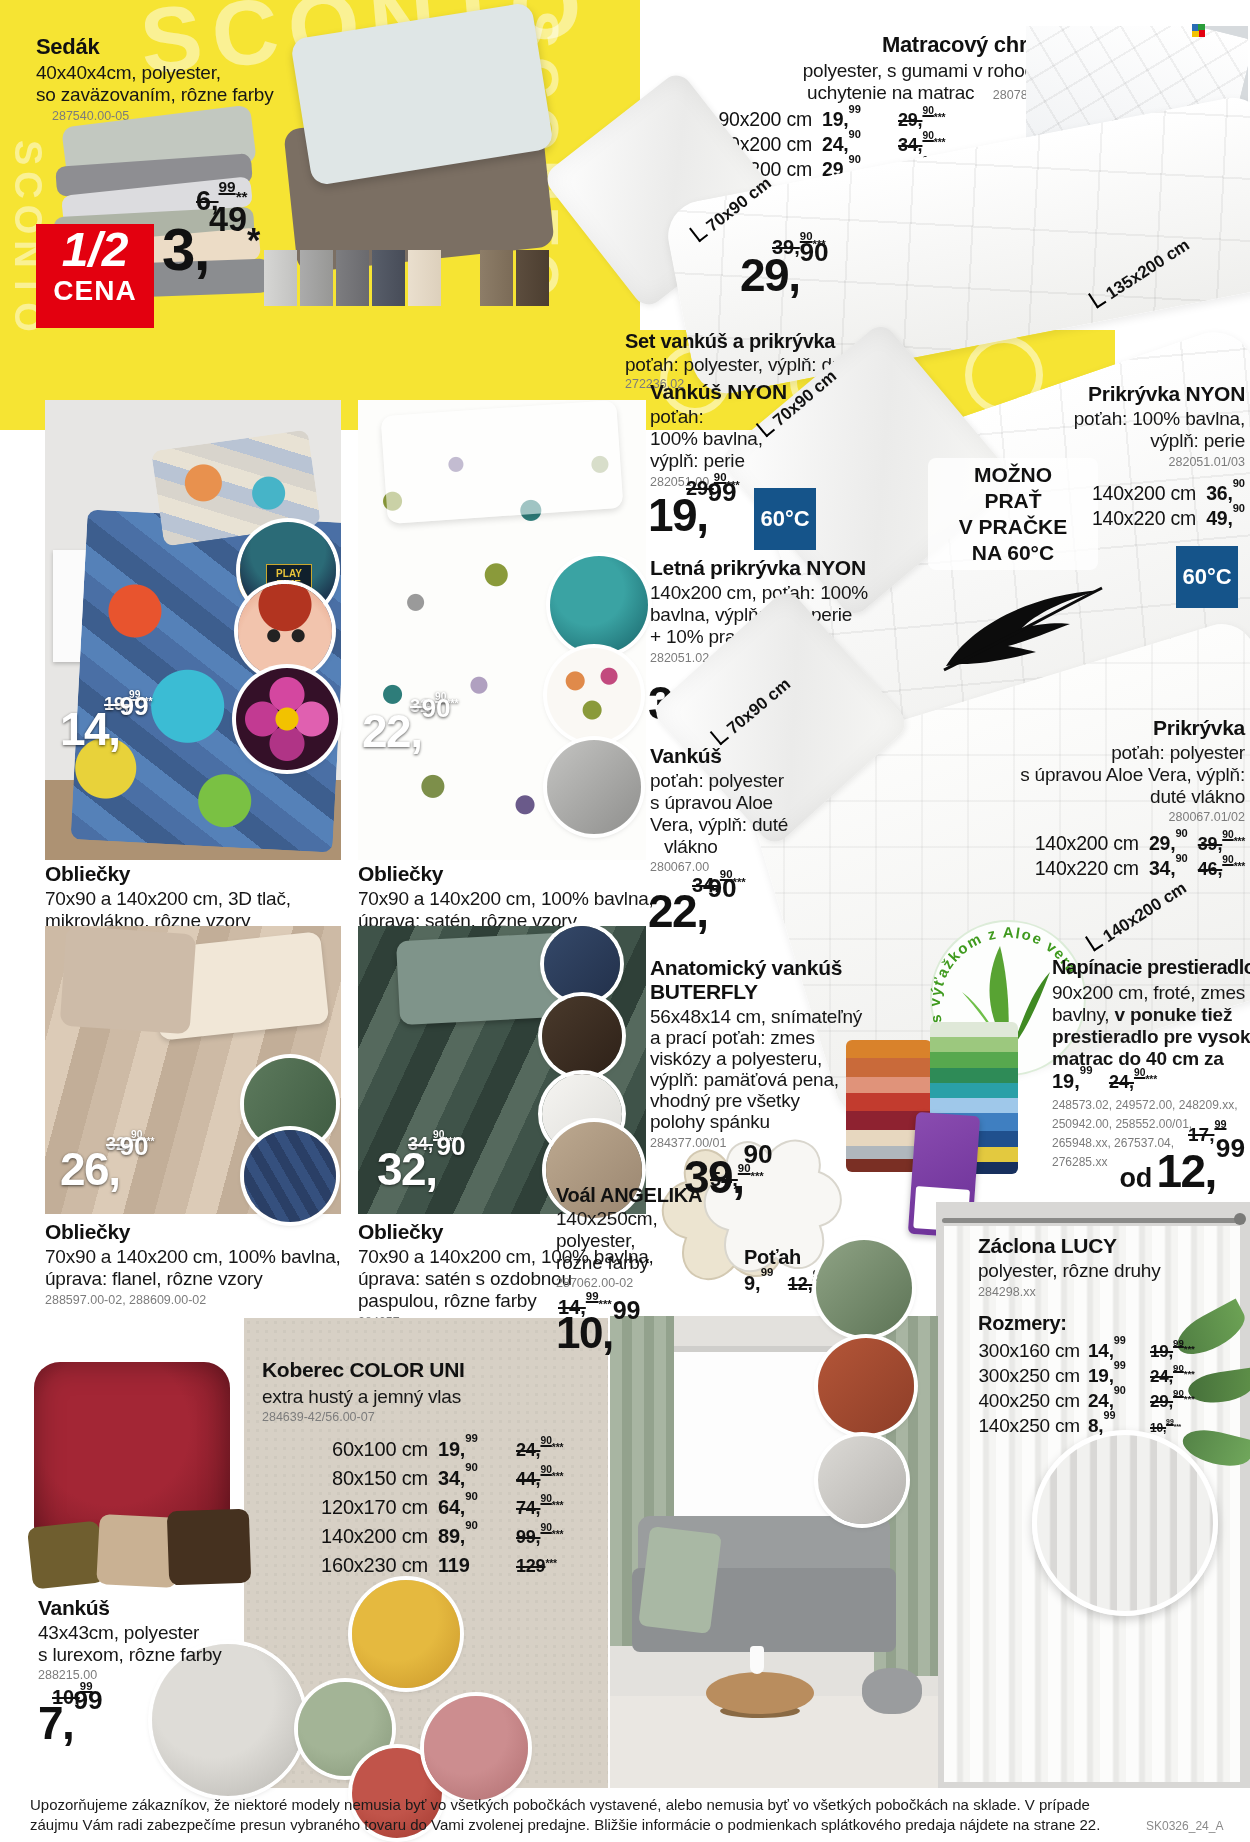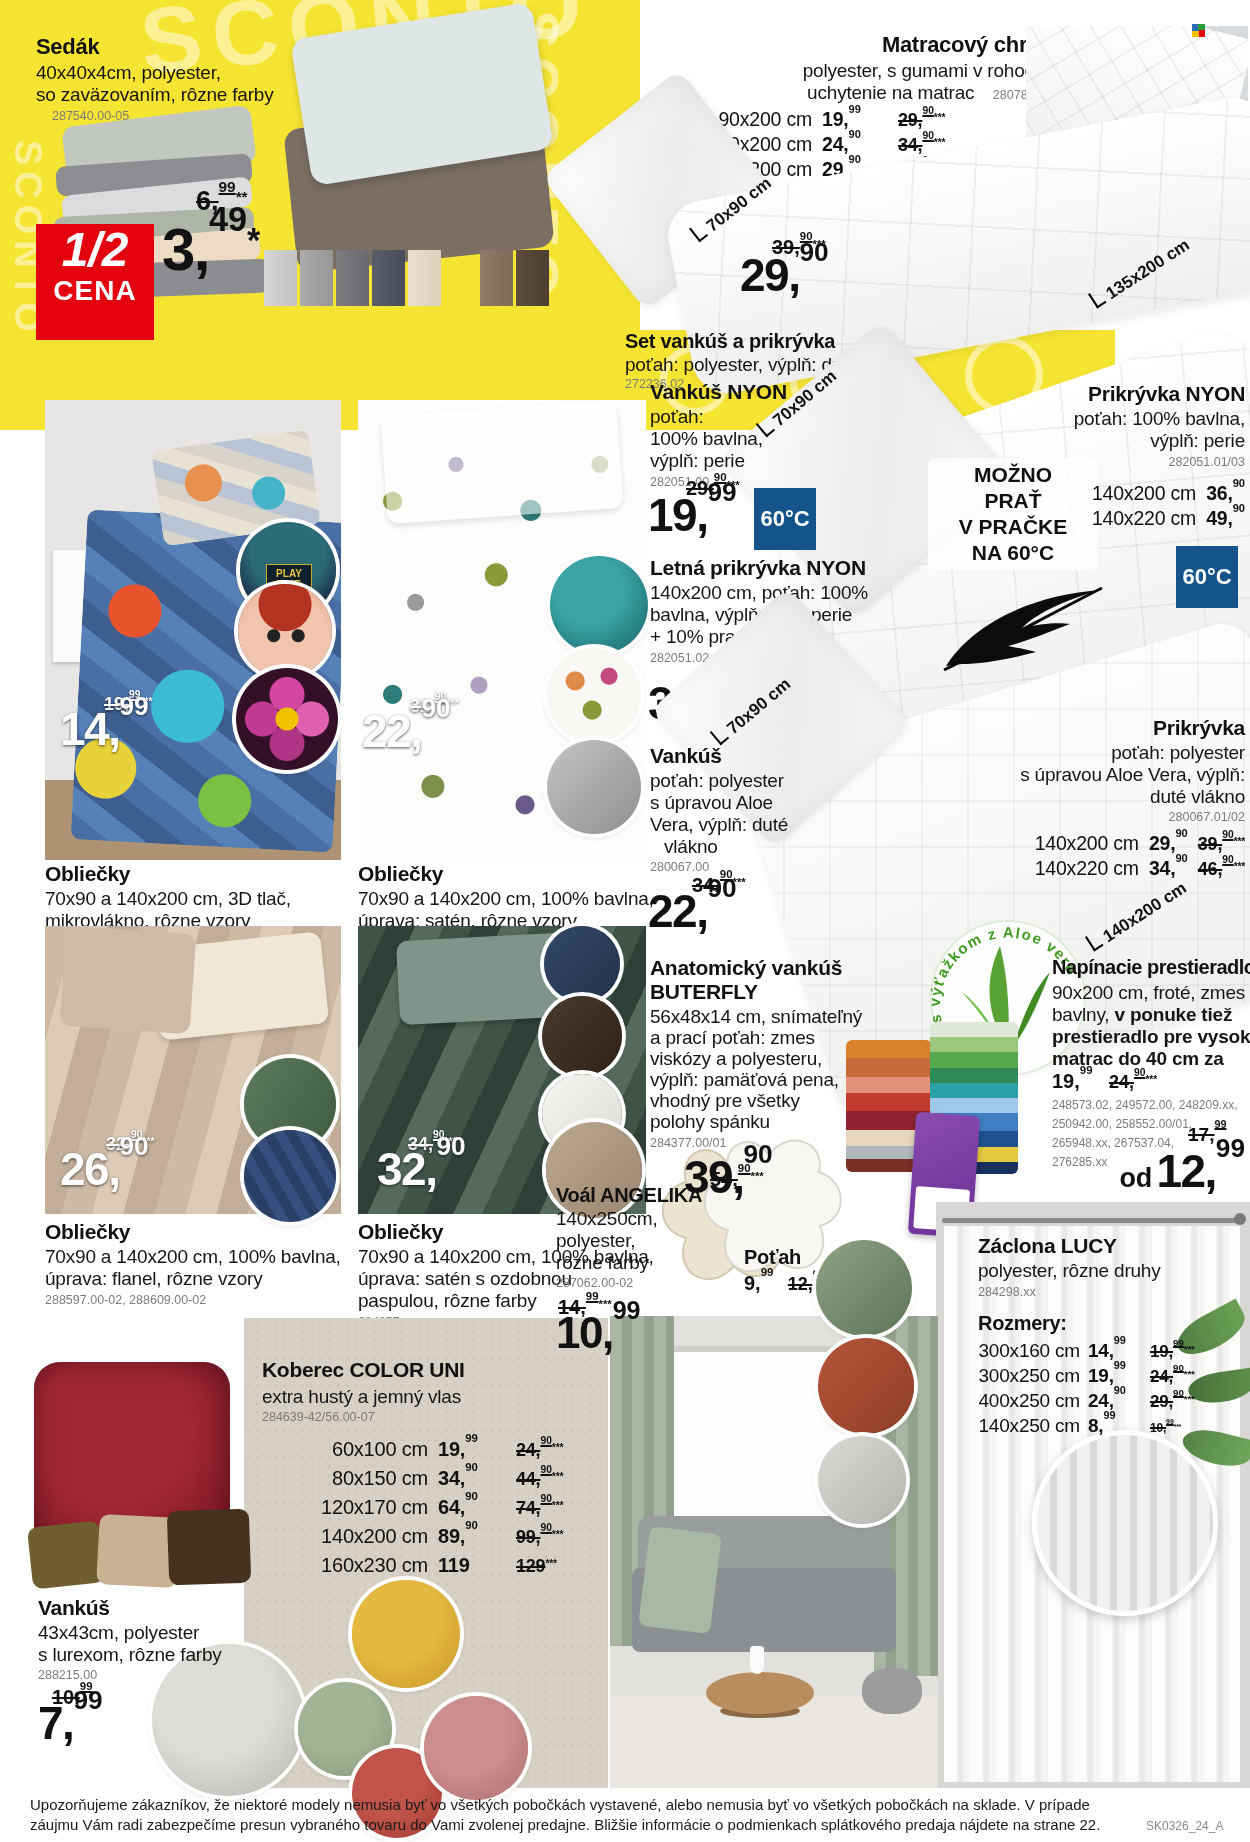--- a/index.html
+++ b/index.html
@@ -73,21 +73,21 @@
     <span style="width:33px;height:56px;background:linear-gradient(90deg,#ababab,#979795);"></span>
     <span style="width:33px;height:56px;background:linear-gradient(90deg,#7d7d80,#6a6a6e);"></span>
     <span style="width:33px;height:56px;background:linear-gradient(90deg,#585e6a,#474c58);"></span>
     <span style="width:33px;height:56px;background:linear-gradient(90deg,#eadfce,#ddd0bc);"></span>
     <span style="width:33px;height:56px;background:linear-gradient(90deg,#bca995,#ab9883;"></span>
     <span style="width:33px;height:56px;background:linear-gradient(90deg,#8d7d68,#7b6b57);"></span>
     <span style="width:33px;height:56px;background:linear-gradient(90deg,#5c4d3e,#4c3e30);"></span>
   </div>
 
   <div class="abs po pf price-old" style="left:196px;top:186px;font-size:27px;"><span class="cut">6,<sup>99</sup></span><span class="st">**</span></div>
-  <div class="abs" style="left:36px;top:224px;width:118px;height:116px;background:#e3000f;color:#fff;text-align:center;">
+  <div class="abs" style="left:36px;top:224px;width:118px;height:104px;background:#e3000f;color:#fff;text-align:center;">
     <div style="font-weight:800;font-size:48px;line-height:52px;font-style:italic;">1/2</div>
     <div style="font-weight:800;font-size:28px;line-height:30px;letter-spacing:1px;">CENA</div>
   </div>
   <div class="abs pb pf" style="left:162px;top:222px;font-size:60px;"><span>3,<sup>49</sup></span><span class="st">*</span></div>
 
   <div class="abs tt ra" style="left:640px;top:32px;width:430px;font-size:22px;">Matracový chránič</div>
   <div class="abs tl ra" style="left:640px;top:60px;width:430px;">polyester, s gumami v rohoch na</div>
   <div class="abs ra" style="left:640px;top:82px;width:430px;white-space:nowrap;">
     <span class="tl">uchytenie na matrac</span>
     <span class="tc" style="margin-left:14px;">280782.00-03</span>

